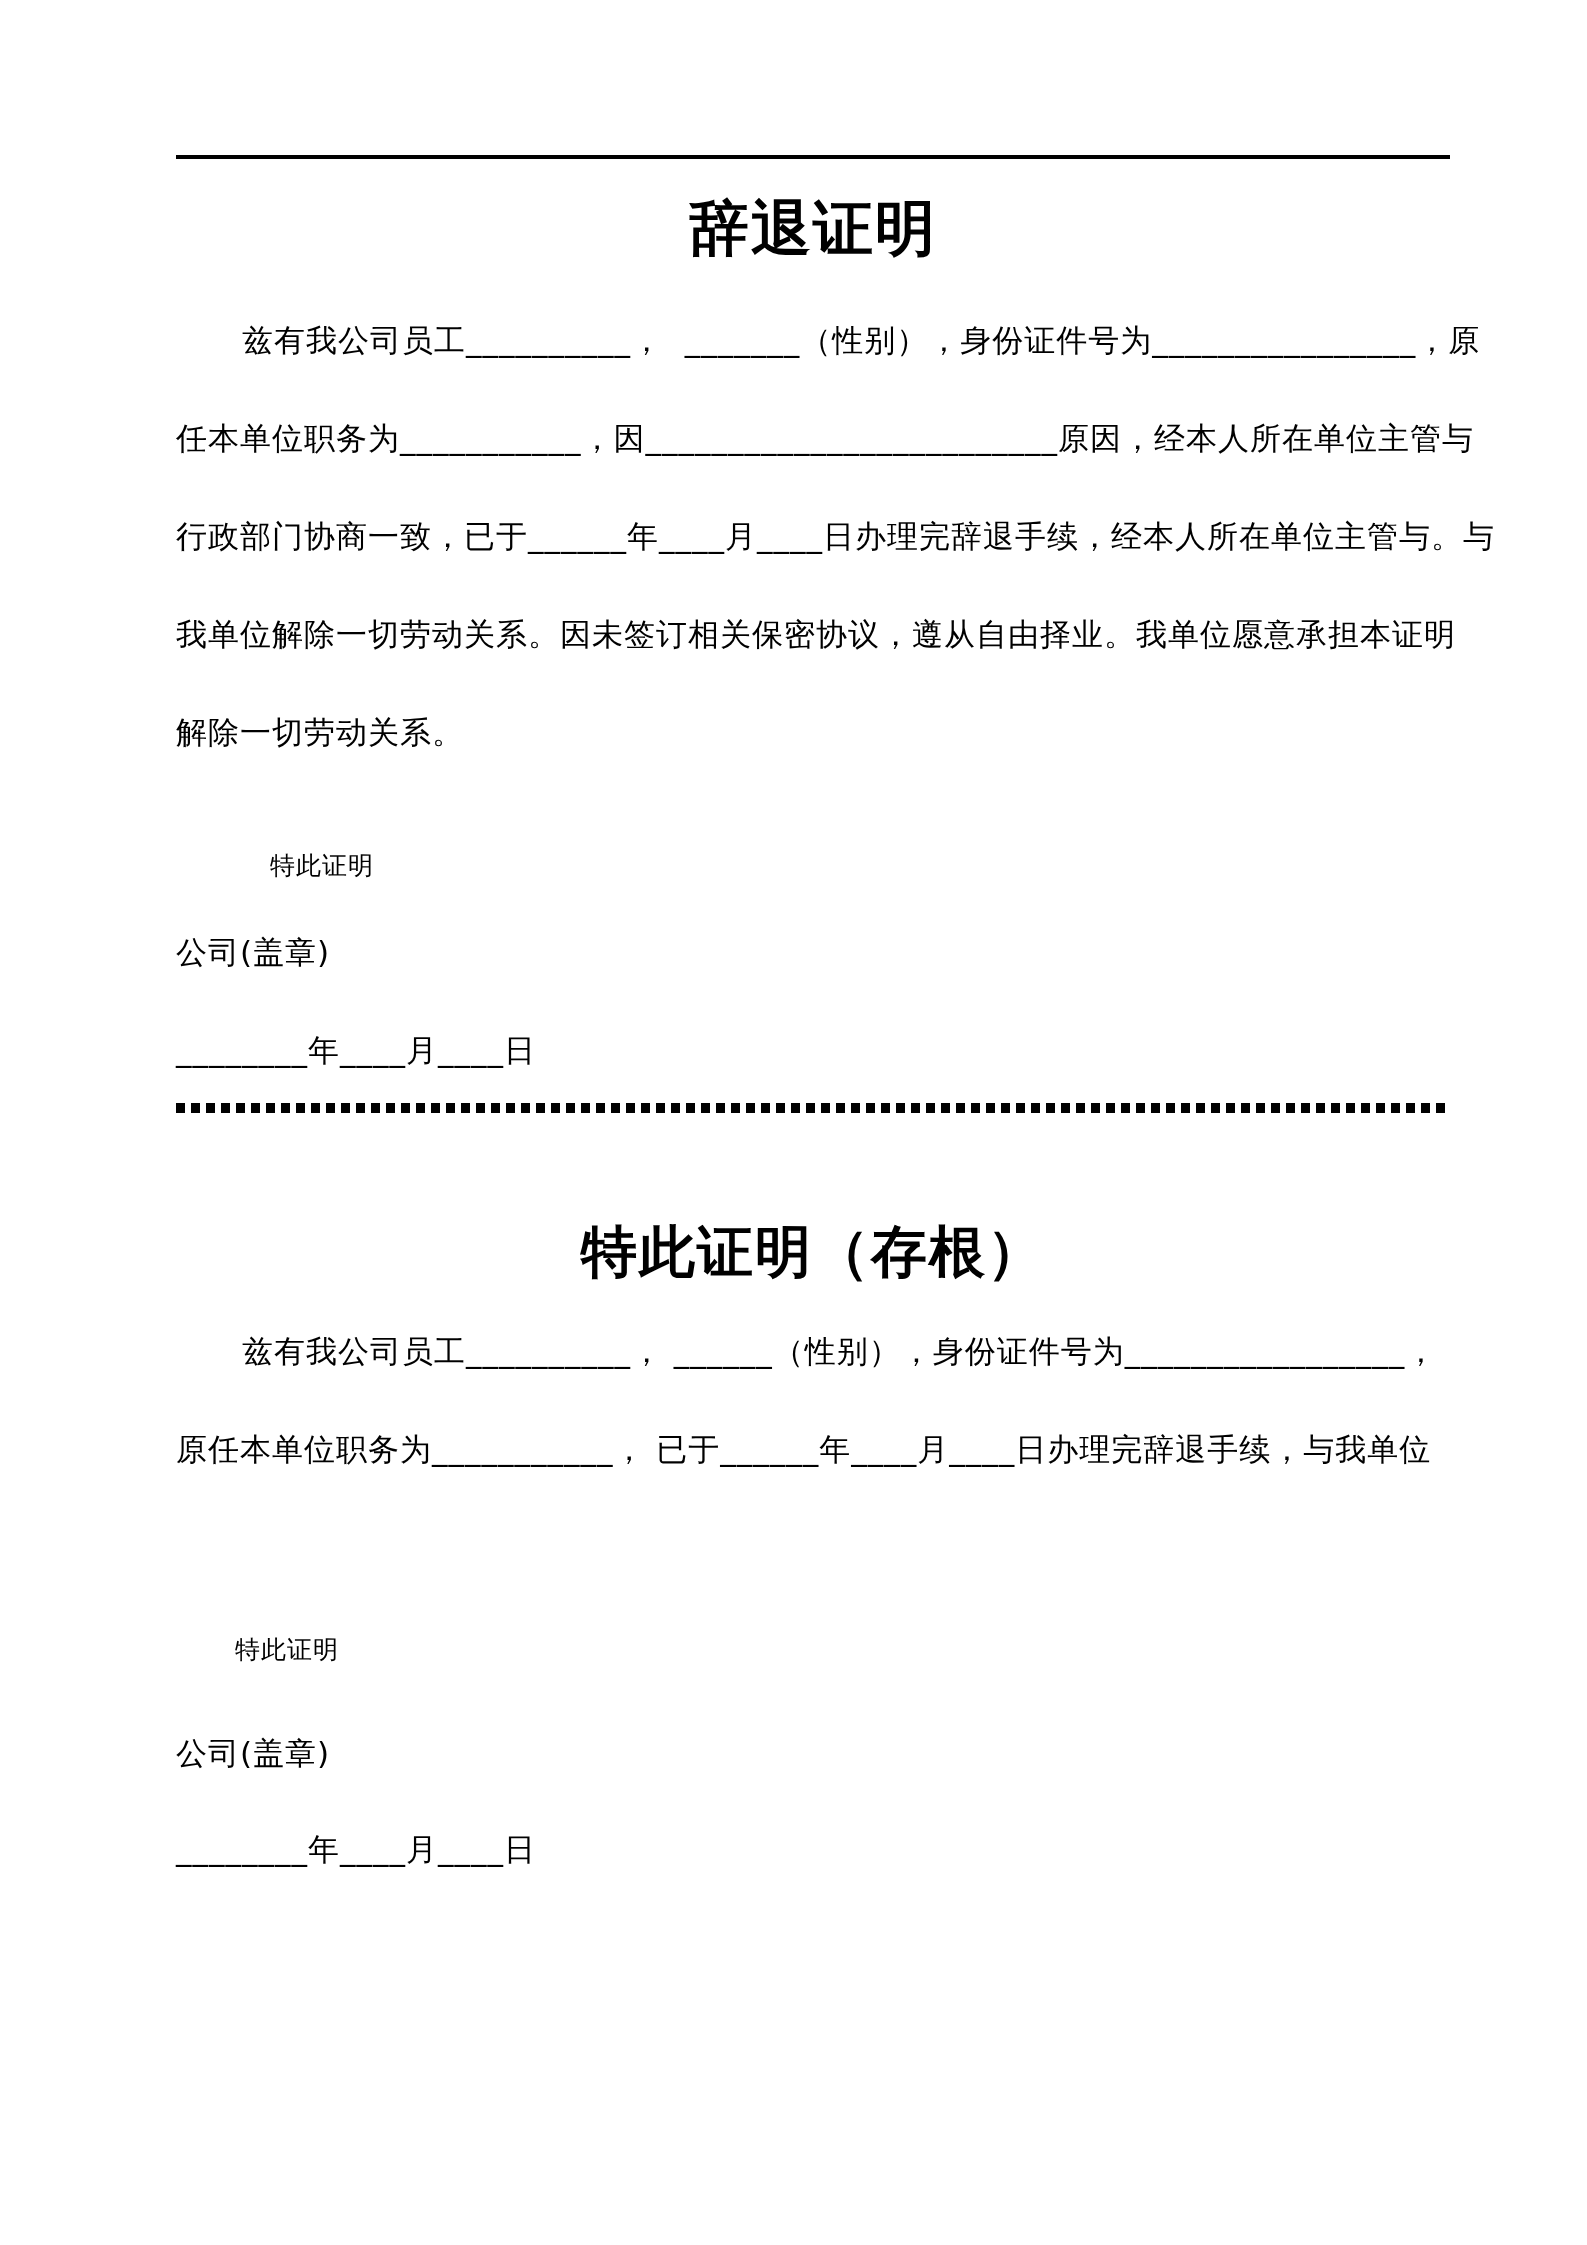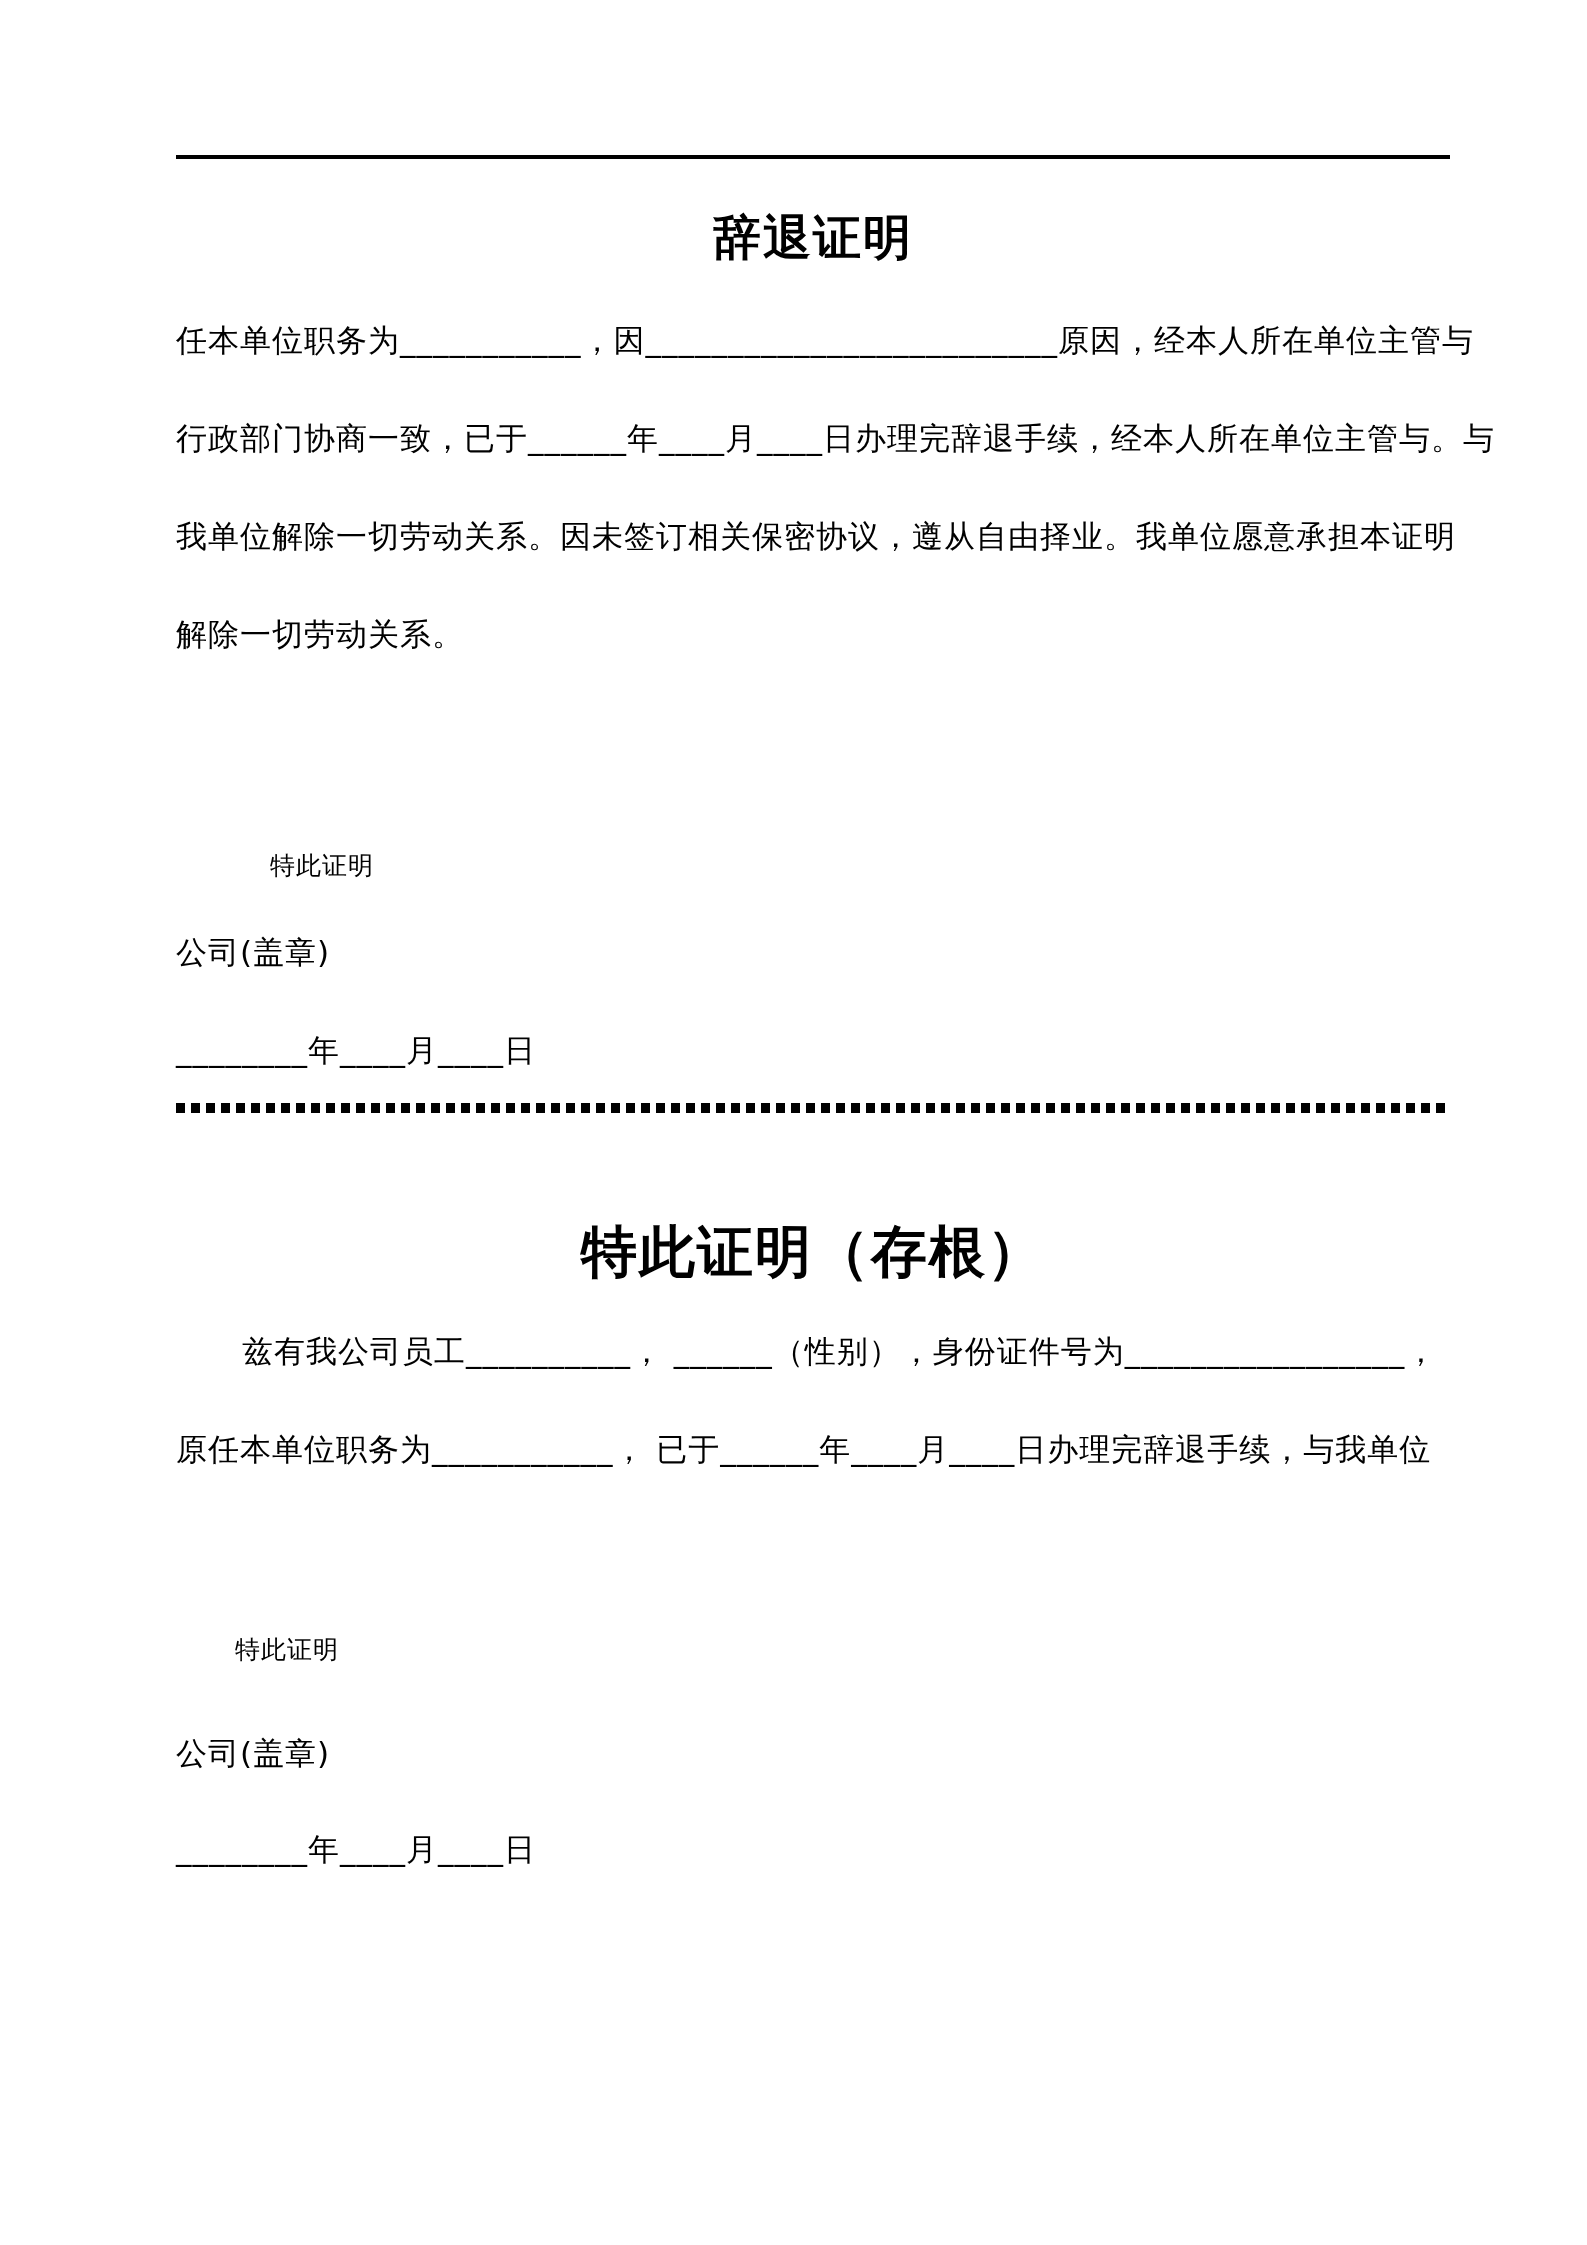--- a/index.html
+++ b/index.html
@@ -24,21 +24,21 @@
     height: 4px;
     background: #000000;
   }
   .doc-title {
     font-family: "Liberation Serif", "DejaVu Serif", serif;
     font-weight: bold;
     text-align: center;
     white-space: pre;
     letter-spacing: 2px;
   }
-  .title-1 { top: 205px; font-size: 48px; line-height: 66px; }
+  .title-1 { top: 196px; font-size: 60px; line-height: 66px; }
   .title-2 { top: 1218px; font-size: 56px; line-height: 68px; }
   .para { font-size: 31px; letter-spacing: 1px; }
   .para .line { line-height: 98px; white-space: pre; }
   .para-1 { top: 291px; }
   .para-2 { top: 1302px; }
   .line .indent { display: inline-block; width: 66px; }
   .single-line {
     position: absolute;
     font-size: 25px;
     letter-spacing: 1px;
@@ -61,20 +61,21 @@
 </head>
 <body>
 
 <div class="page">
 
   <div class="content-abs top-rule"></div>
 
   <div class="content-abs doc-title title-1">辞退证明</div>
 
   <div class="content-abs para para-1">
+    <div class="line"><span class="indent"></span><span>兹有我公司员工__________，  _______（性别），身份证件号为________________，原</span></div>
     <div class="line">任本单位职务为___________，因_________________________原因，经本人所在单位主管与</div>
     <div class="line">行政部门协商一致，已于______年____月____日办理完辞退手续，经本人所在单位主管与。与</div>
     <div class="line">我单位解除一切劳动关系。因未签订相关保密协议，遵从自由择业。我单位愿意承担本证明</div>
     <div class="line">解除一切劳动关系。</div>
   </div>
 
   <div class="single-line closing-1">特此证明</div>
 
   <div class="content-abs right-line seal-1">公司(盖章)</div>
 

